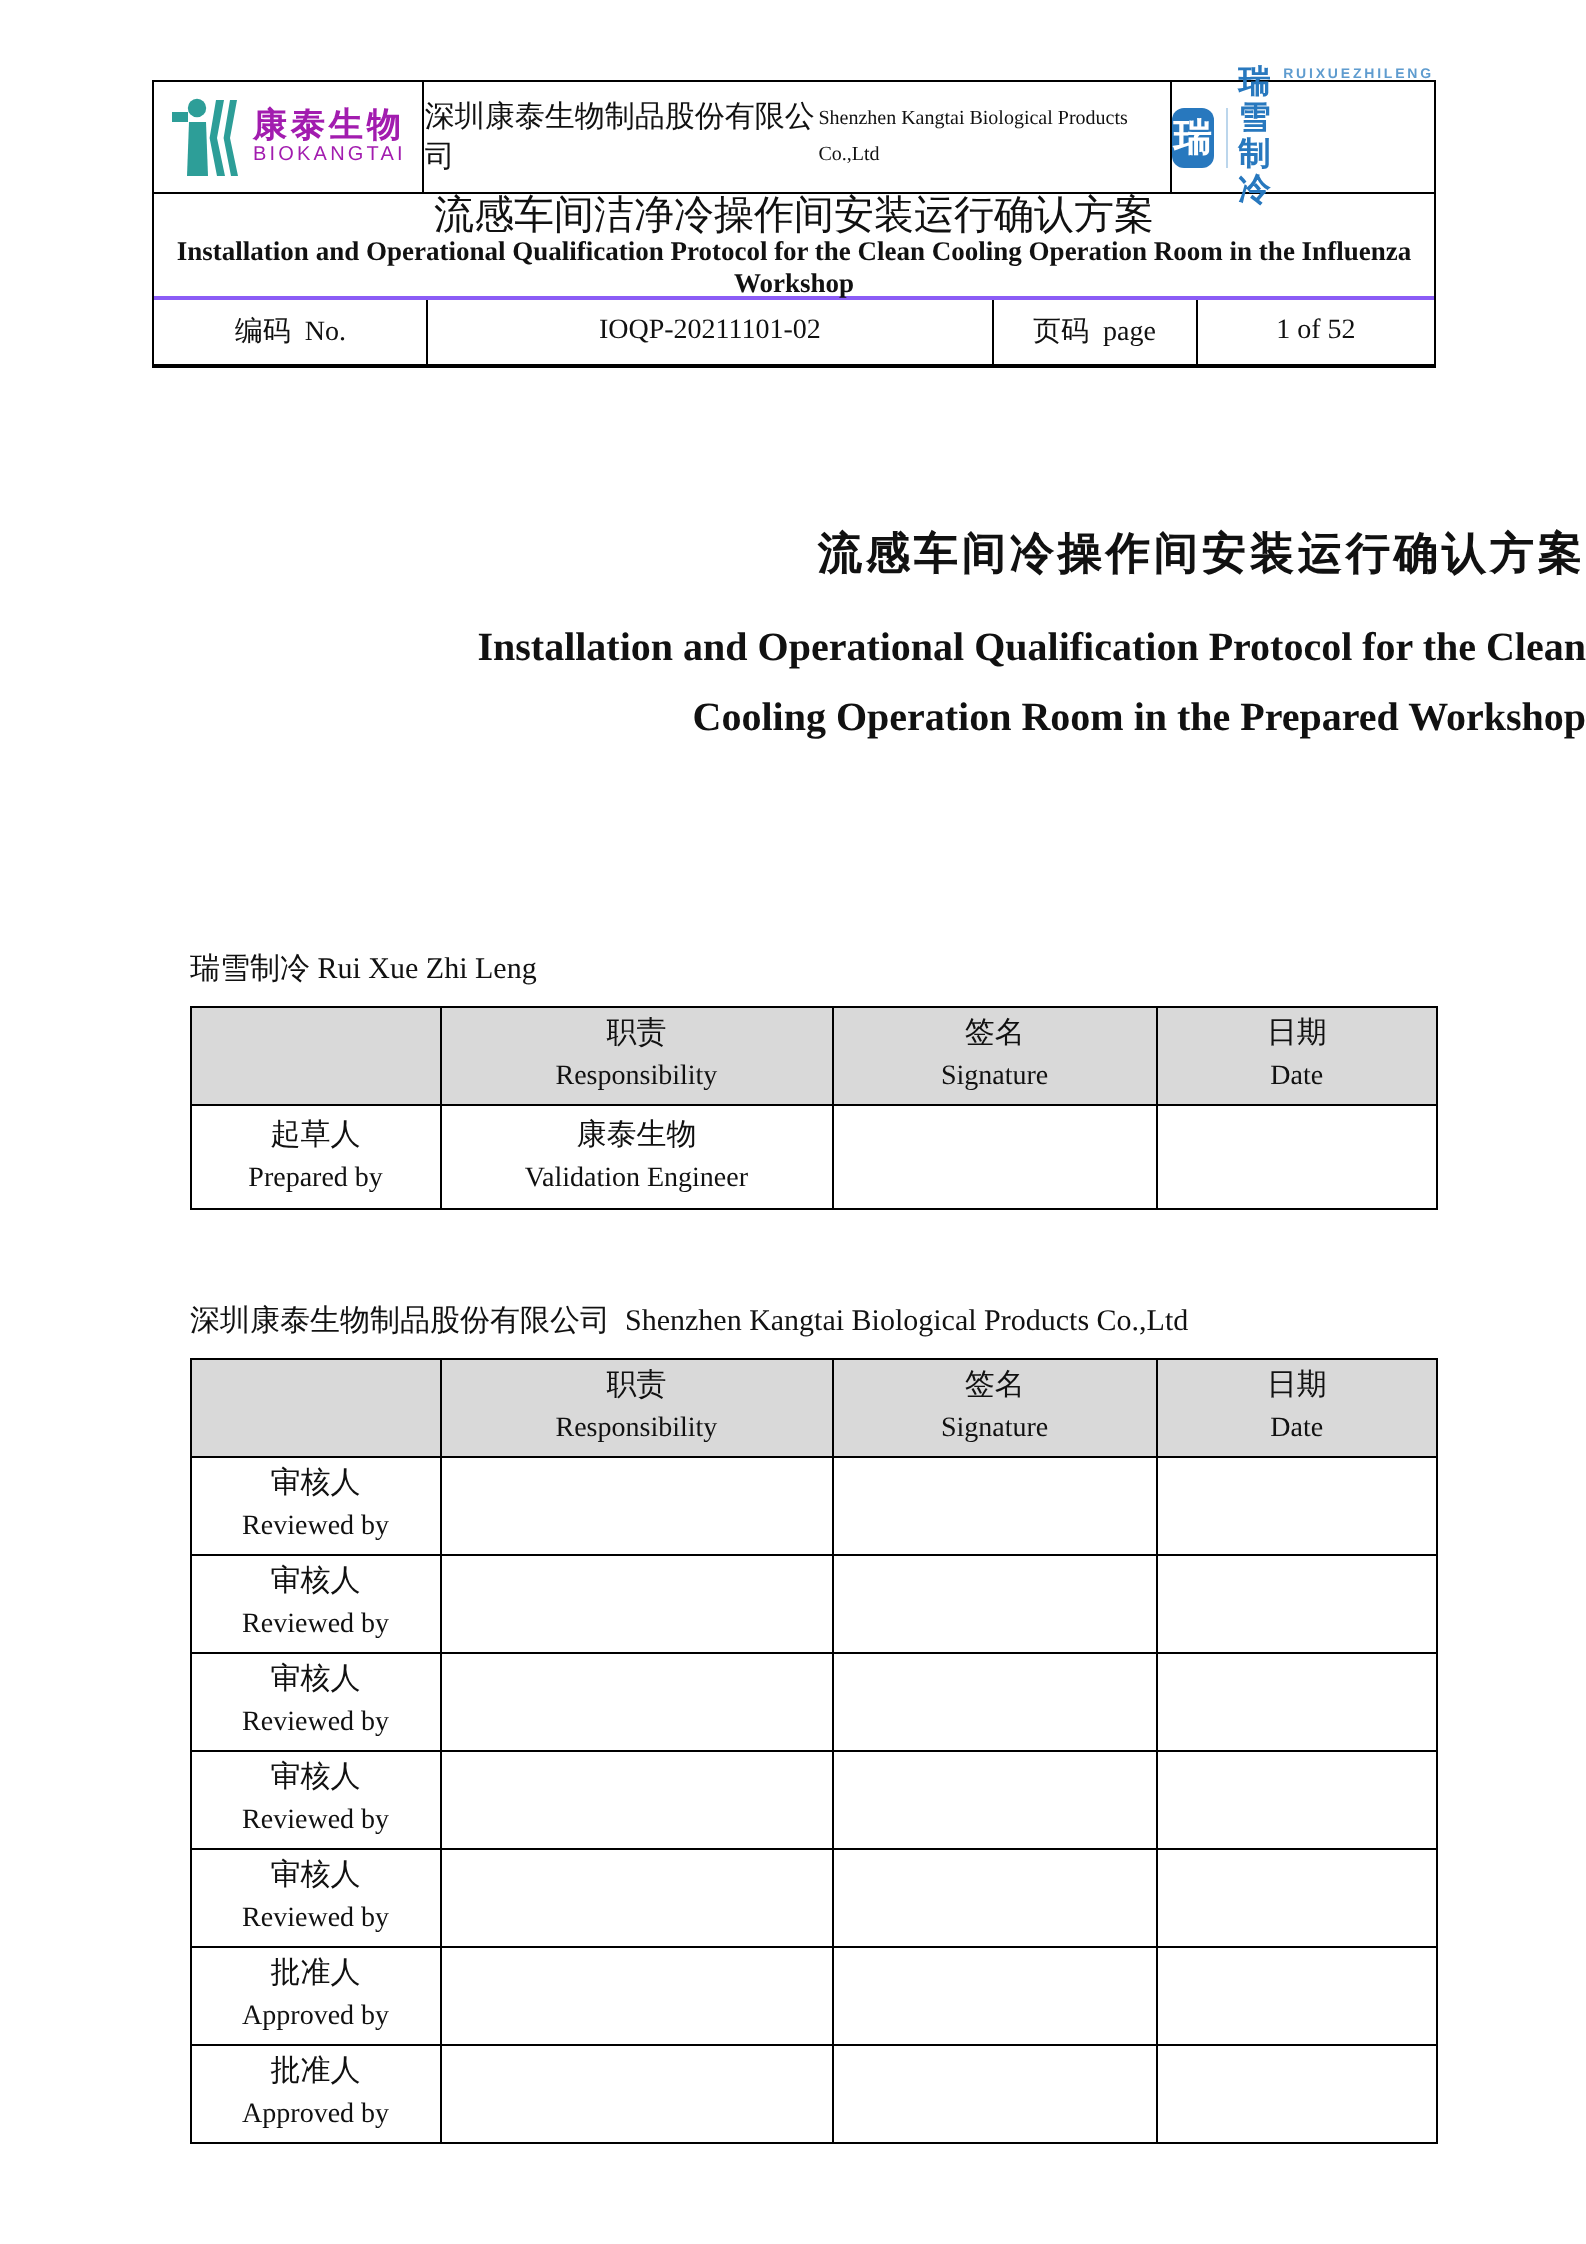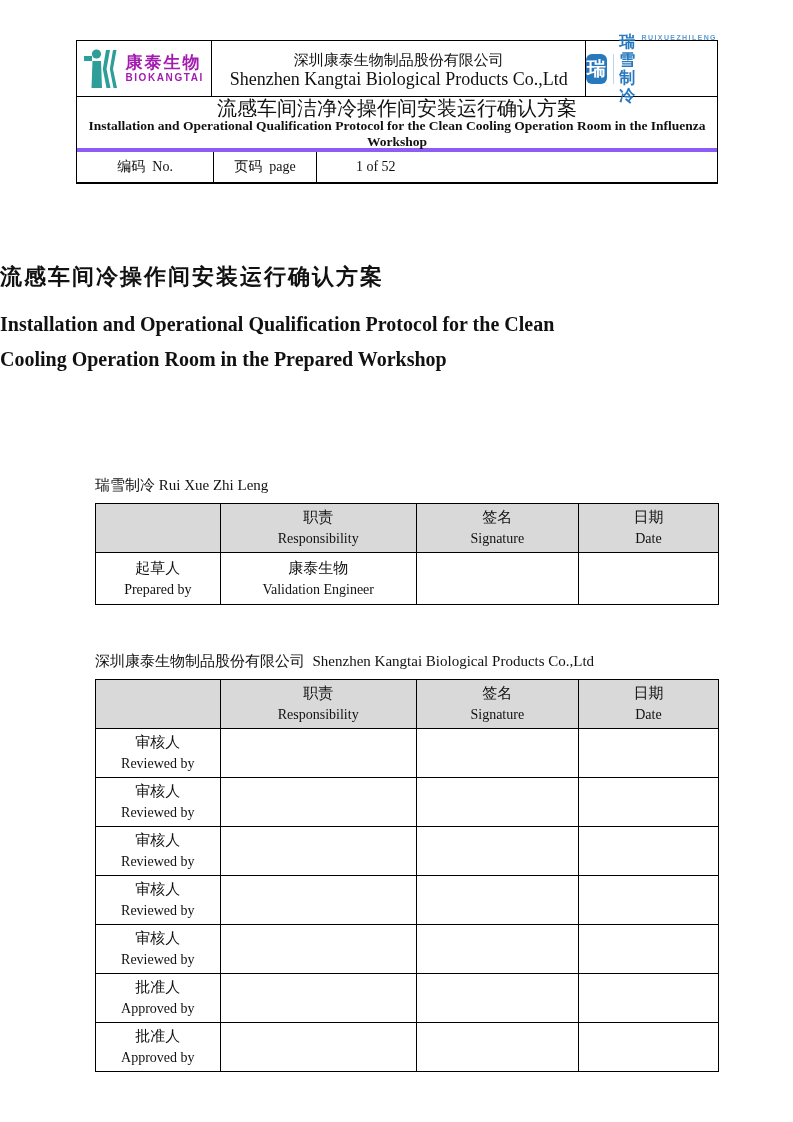--- a/index.html
+++ b/index.html
@@ -12,34 +12,34 @@
   .page { position: absolute; inset: 0; background: #ffffff; }
 
   
   .header-table {
     position: absolute; top: 40px; left: 76px; width: 642px;
     border: 1px solid #000; border-bottom-width: 2px;
   }
   .hrow { display: flex; width: 100%; }
   .hrow1 { height: 55px; }
   .hrow2 { height: 52px; border-top: 1px solid #000; display: block; text-align: center; padding-top: 2px; }
-  .hrow3 { height: 34px; border-top: 4px solid #8b5cf6; }
-  .hcell { display: flex; flex-direction: column; align-items: center; justify-content: center; }
+  .hrow3 { height: 34px; border-top: 2px solid #8b5cf6; }
+  .hcell { display: flex; flex-direction: row; align-items: center; justify-content: center; }
   .hcell + .hcell { border-left: 1px solid #000; }
 
   .cell-logo-left  { width: 21.0%; flex-direction: row; gap: 7px; }
   .cell-company    { width: 58.4%; }
   .cell-logo-right { width: 20.6%; flex-direction: row; gap: 6px; }
 
   .company-cn { font-size: 15px; line-height: 20px; }
-  .company-en { font-size: 18px; line-height: 18px; }
+  .company-en { font-size: 10px; line-height: 18px; }
 
   .kt-logo-text { display: flex; flex-direction: column; align-items: flex-start; font-family: "Liberation Sans", "DejaVu Sans", sans-serif; color: #a21caf; }
   .kt-cn { font-size: 17px; font-weight: bold; letter-spacing: 2px; line-height: 19px; }
-  .kt-en { font-size: 10px; font-weight: bold; letter-spacing: 1.6px; line-height: 12px; }
+  .kt-en { font-size: 10px; font-weight: normal; letter-spacing: 1.6px; line-height: 12px; }
 
   .rx-box { width: 30px; height: 30px; background: #2878be; border-radius: 6px;
             display: flex; align-items: center; justify-content: center;
             color: #fff; font-size: 19px; font-weight: bold;
             font-family: "Liberation Sans", "DejaVu Sans", sans-serif; }
   .rx-divider { width: 1px; height: 30px; background: #bcd6ec; }
   .rx-text { display: flex; align-items: flex-start;
              font-family: "Liberation Sans", "DejaVu Sans", sans-serif; color: #2878be; }
   .rx-cn { font-size: 16px; font-weight: bold; letter-spacing: 1px; line-height: 18px; }
   .rx-en { font-size: 7px; font-weight: bold; letter-spacing: 1.4px; line-height: 10px; color: #5f9ccf; }
@@ -47,21 +47,21 @@
   .hdr-title-cn { font-size: 20px; line-height: 19px; }
   .hdr-title-en { font-size: 13.5px; font-weight: bold; line-height: 16px; padding: 0 10px; }
 
   .meta-no-label    { width: 21.3%; }
   .meta-no-value    { width: 44.1%; }
   .meta-page-label  { width: 16.0%; }
   .meta-page-value  { width: 18.6%; }
   .hrow3 .hcell { font-size: 14px; white-space: pre; }
 
   
-  .main-title { position: absolute; top: 262px; left: 0; width: 100%; text-align: left; font-weight: bold; }
+  .main-title { position: absolute; top: 262px; left: 0; width: 100%; text-align: right; font-weight: bold; }
   .title-cn { font-size: 22px; letter-spacing: 2px; margin-bottom: 15px; }
   .title-en { font-size: 20px; line-height: 35px; }
 
   
   .sig-section { position: absolute; left: 95px; width: 624px; }
   .sig1 { top: 476px; }
   .sig2 { top: 652px; }
   .sig-caption { font-size: 15px; line-height: 18px; margin-bottom: 9px; white-space: pre; }
 
   table.sig-table { width: 100%; border-collapse: collapse; table-layout: fixed; }
@@ -116,20 +116,21 @@
       </div>
     </div>
 
     <div class="hrow2">
       <div class="hdr-title-cn">流感车间洁净冷操作间安装运行确认方案</div>
       <div class="hdr-title-en">Installation and Operational Qualification Protocol for the Clean Cooling Operation Room in the Influenza Workshop</div>
     </div>
 
     <div class="hrow hrow3">
       <div class="hcell meta-no-label">编码  No.</div>
+      <div class="hcell meta-no-value">IOQP-20211101-02</div>
       <div class="hcell meta-page-label">页码  page</div>
       <div class="hcell meta-page-value">1 of 52</div>
     </div>
   </div>
 
   <div class="main-title">
     <div class="title-cn">流感车间冷操作间安装运行确认方案</div>
     <div class="title-en">Installation and Operational Qualification Protocol for the Clean</div>
     <div class="title-en">Cooling Operation Room in the Prepared Workshop</div>
   </div>

